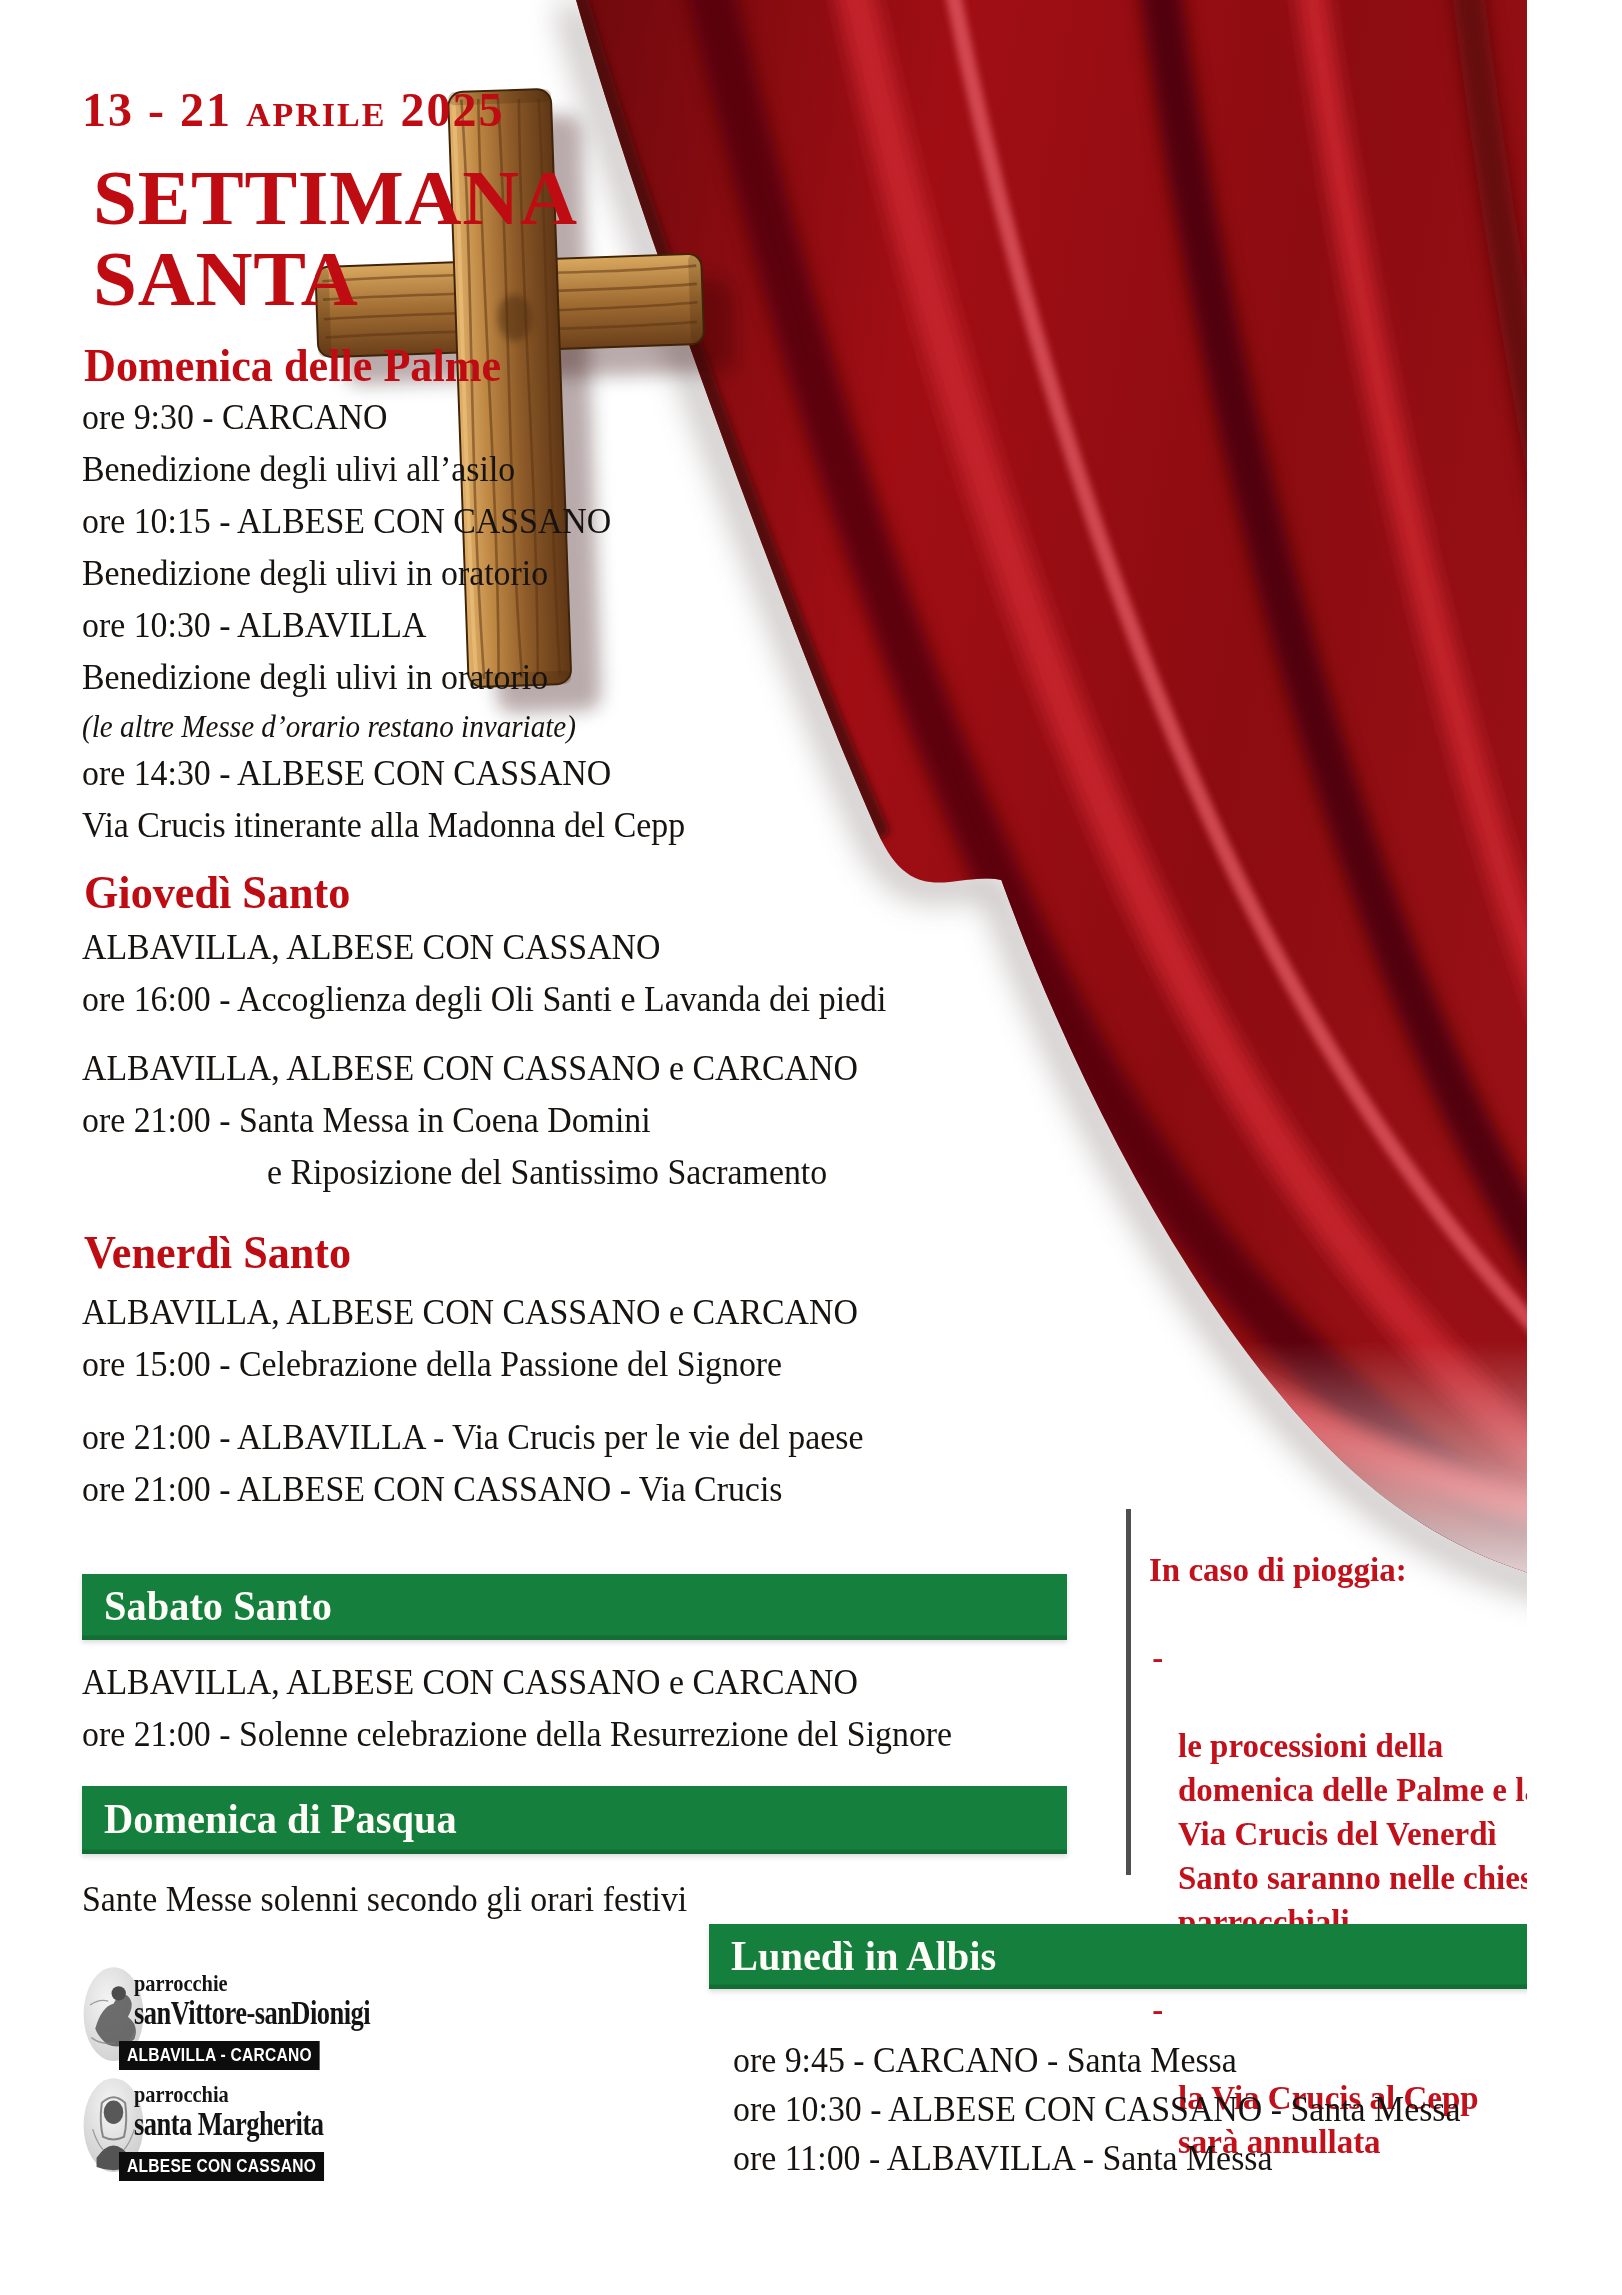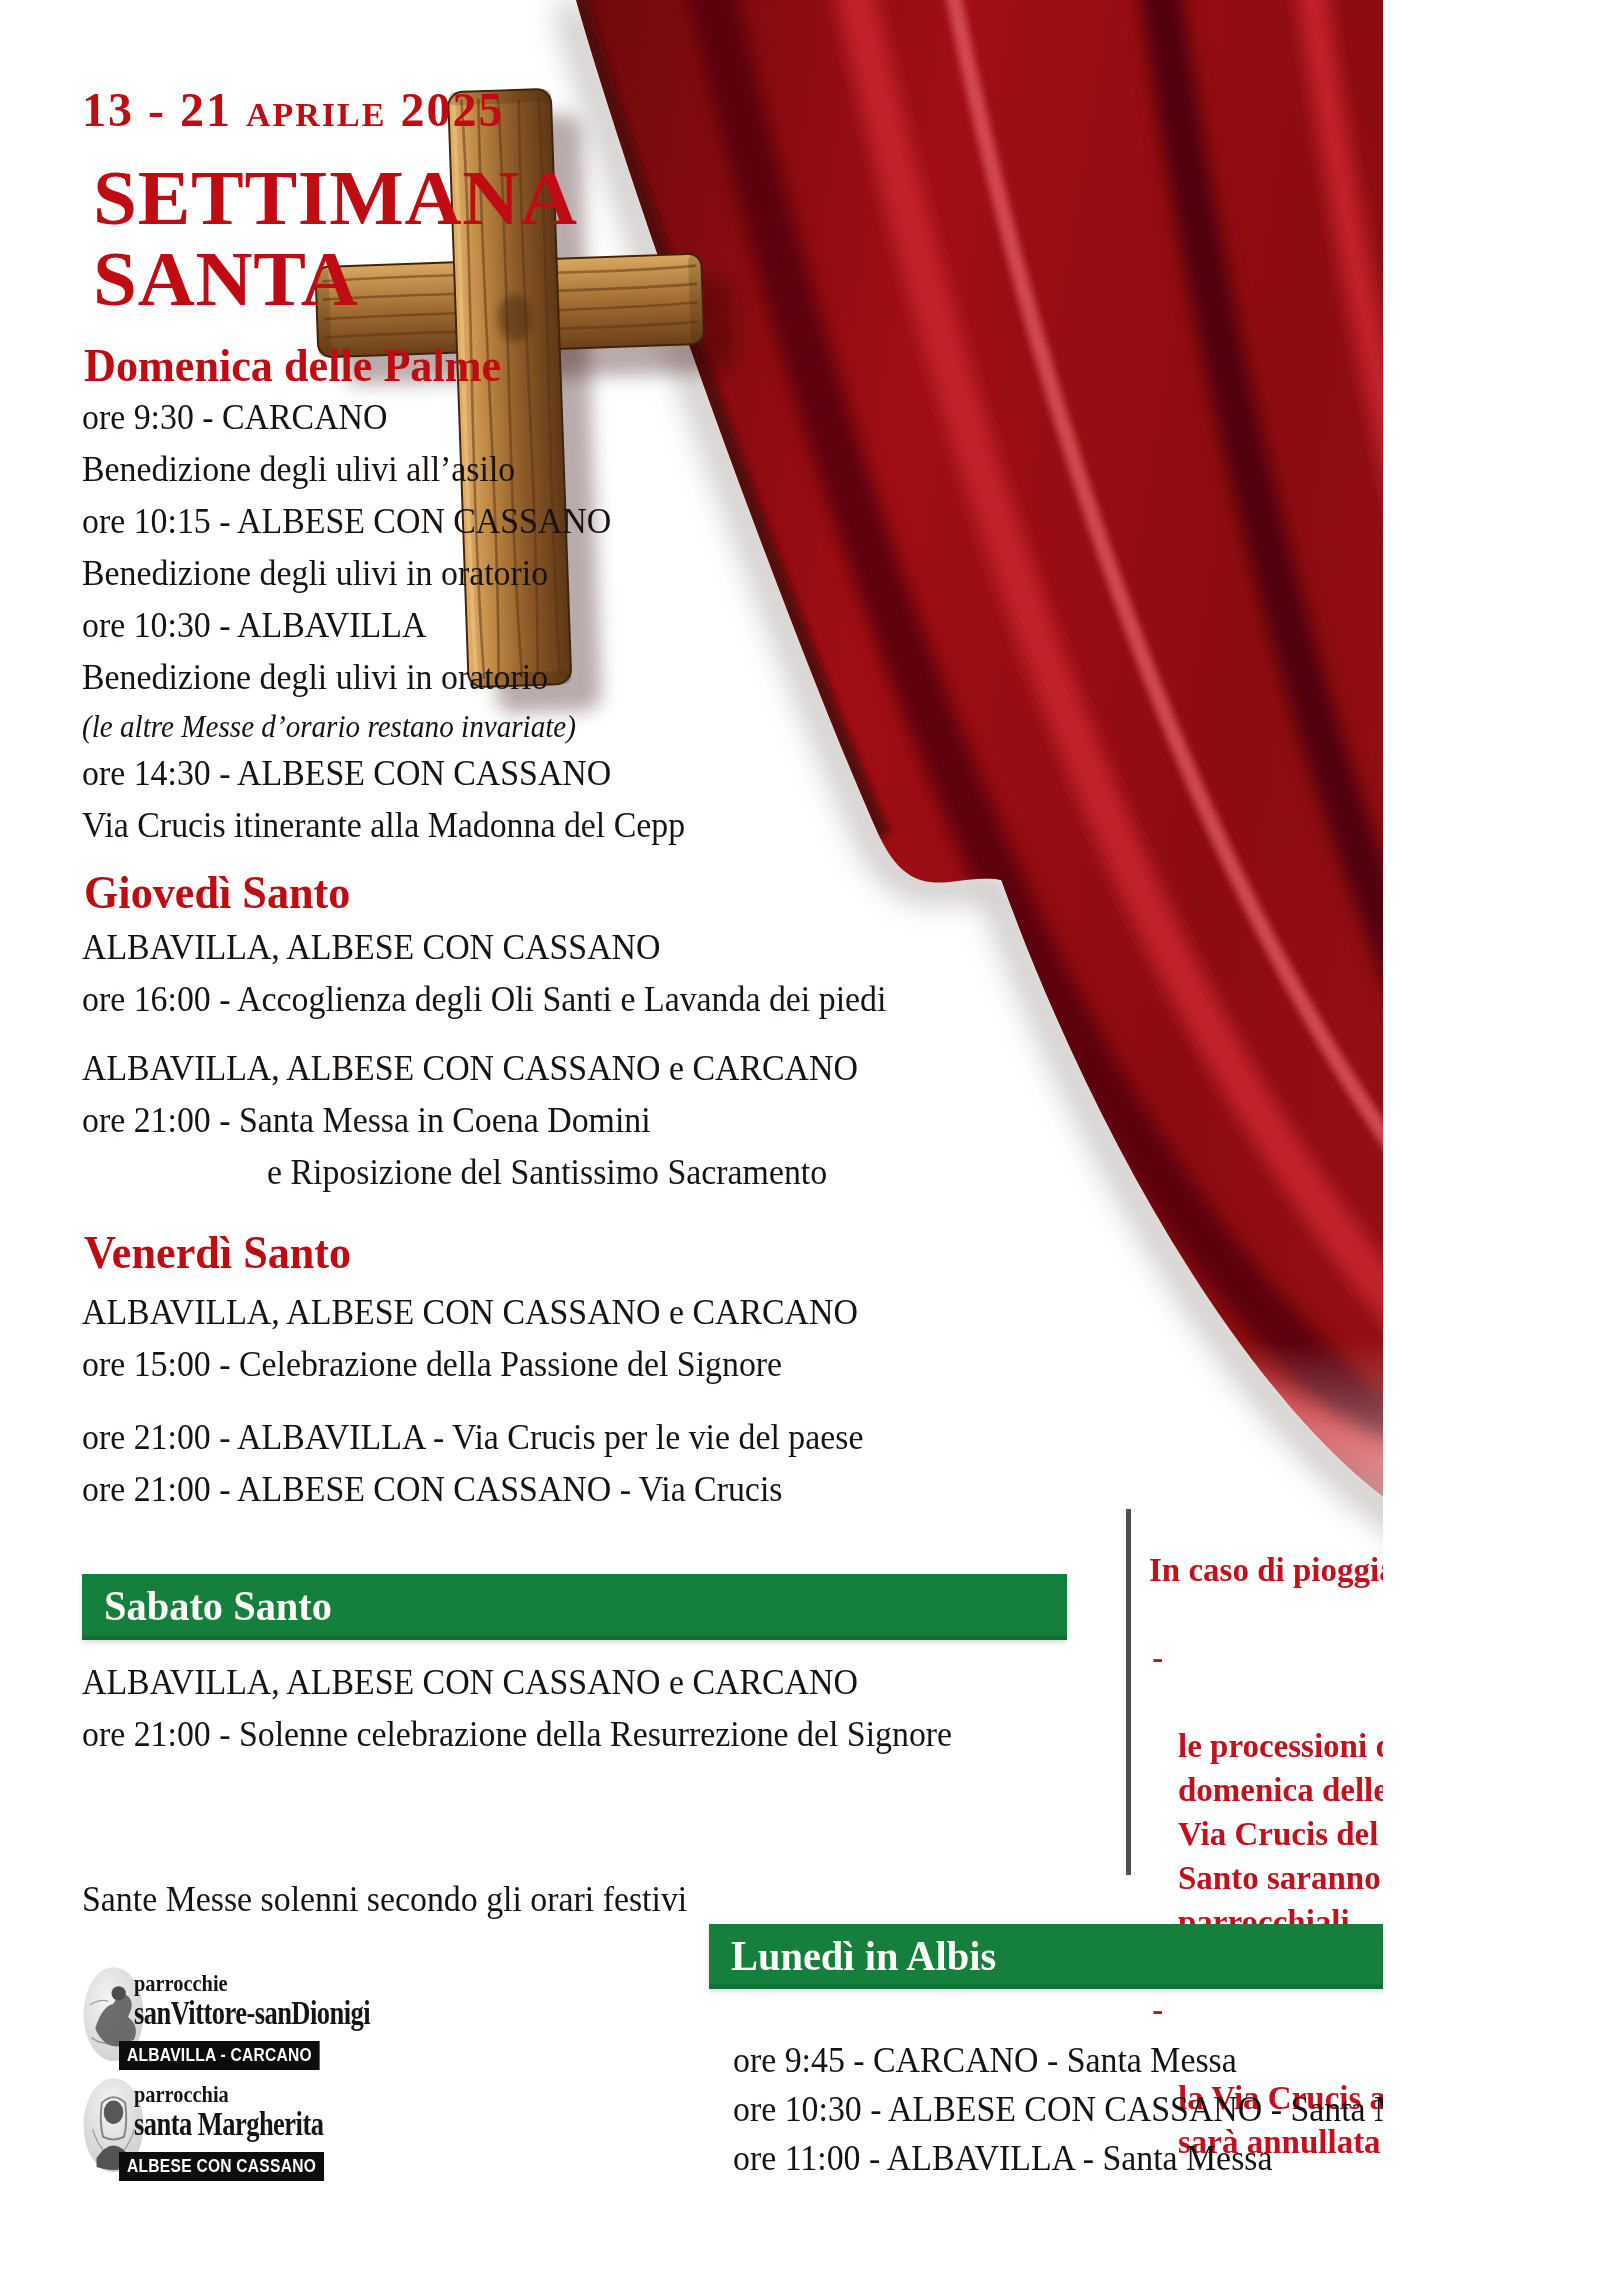--- a/index.html
+++ b/index.html
@@ -1,17 +1,17 @@
 <!DOCTYPE html>
 <html style="font-size:10.5px"><head>
 <meta charset="utf-8">
 <style>
   html,body{margin:0;padding:0;background:#ffffff;}
   .page{
-    position:relative;width:1383px;height:2295px;overflow:hidden;background:#ffffff;
+    position:relative;width:1527px;height:2295px;overflow:hidden;background:#ffffff;
     font-family:"Liberation Serif", serif;color:#171310;
   }
   .backdrop{position:absolute;left:288px;top:0;pointer-events:none;}
   .abs{position:absolute;white-space:pre-line;}
   .cond{transform:scaleX(.94);transform-origin:0 0;white-space:pre;}
   
   .dates{left:82px;top:82px;font-size:48px;font-weight:bold;color:#bf0b12;
          font-variant:small-caps;letter-spacing:2px;}
   .title{left:79px;top:143px;font-size:79px;line-height:81px;font-weight:bold;
          color:#bf0b12;letter-spacing:0.7px;margin:14px;}
@@ -173,20 +173,23 @@
 ore 15:00 - Celebrazione della Passione del Signore</div>
   <div class="abs body-text ven-b2 cond">ore 21:00 - ALBAVILLA - Via Crucis per le vie del paese
 ore 21:00 - ALBESE CON CASSANO - Via Crucis</div>
 
   <div class="banner ban-sab">
     <span class="bt">Sabato Santo</span>
   </div>
   <div class="abs body-text sab-b cond">ALBAVILLA, ALBESE CON CASSANO e CARCANO
 ore 21:00 - Solenne celebrazione della Resurrezione del Signore</div>
 
+  <div class="banner ban-pas">
+    <span class="bt">Domenica di Pasqua</span>
+  </div>
   <div class="abs body-text pasqua-l cond">Sante Messe solenni secondo gli orari festivi</div>
 
   <div class="pioggia-bar"></div>
   <div class="abs pioggia">
     <div>In caso di pioggia:</div>
     <div class="pioggia-item">
       <span class="dash">-</span>
       <span>le processioni della
 domenica delle Palme e la
 Via Crucis del Venerdì

